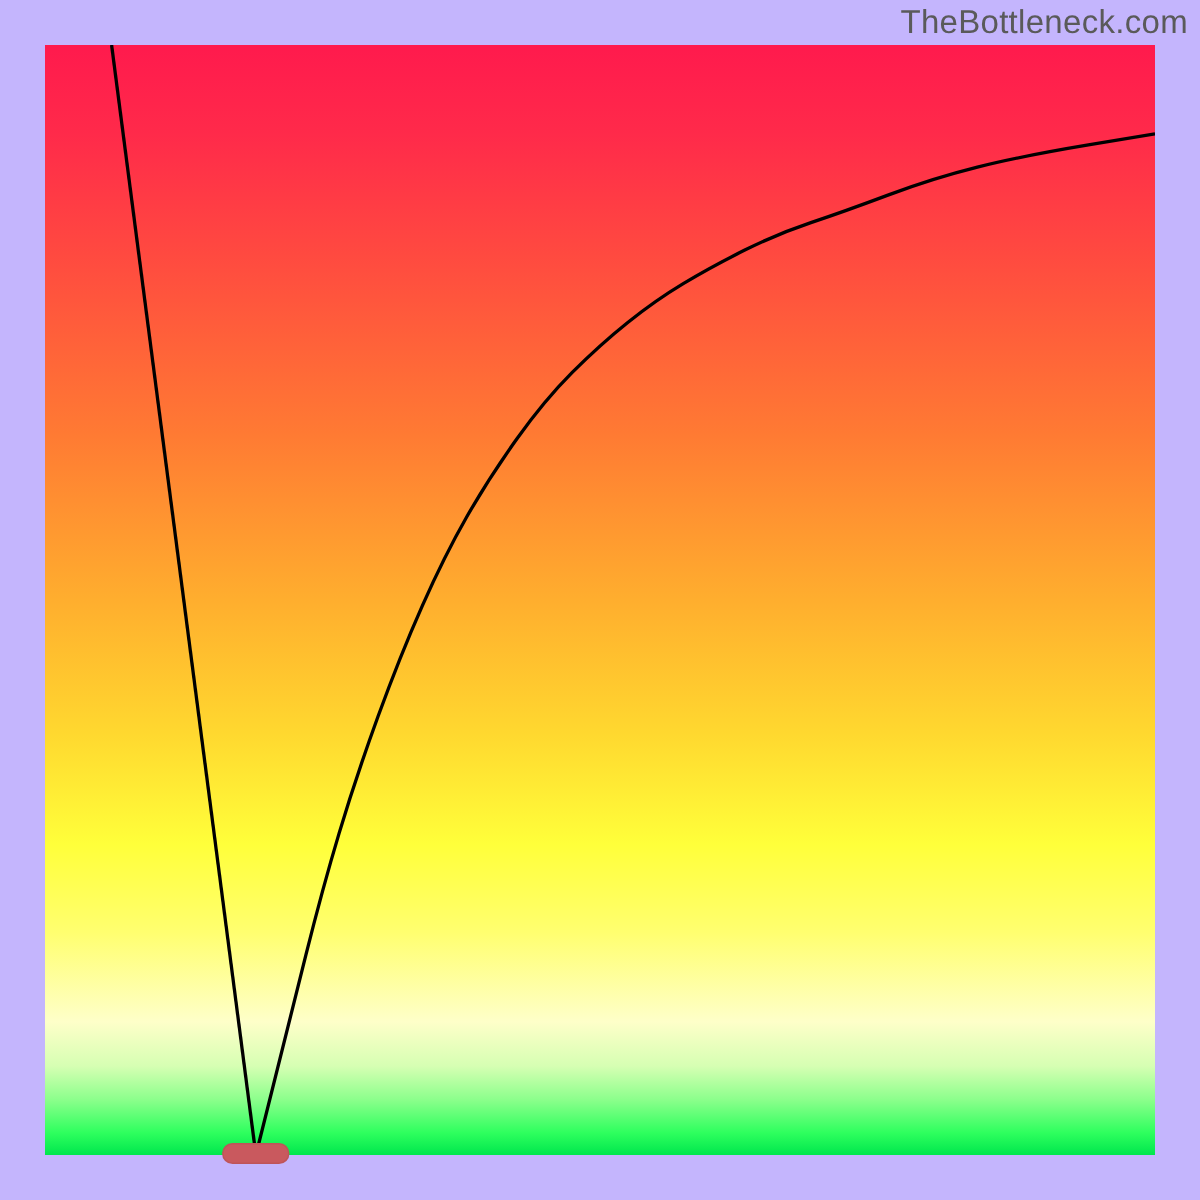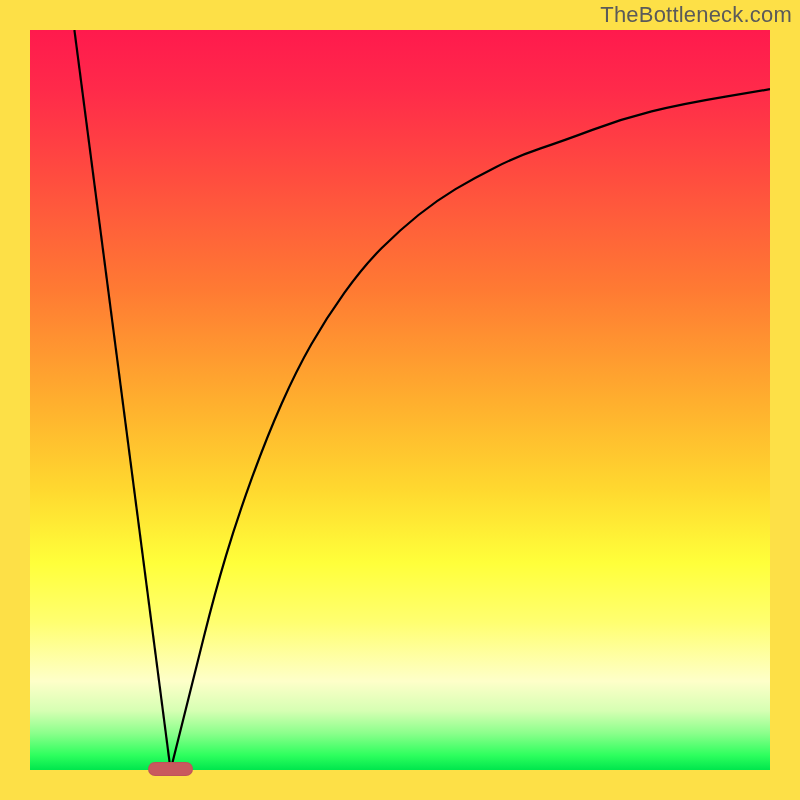--- a/index.html
+++ b/index.html
@@ -10,21 +10,21 @@
     background: #000;
     position: relative;
     overflow: hidden;
   }
   .frame {
     position: absolute;
     top: 0;
     left: 0;
     width: 800px;
     height: 800px;
-    background: #fde047;
+    background: #c4b5fd;
   }
   .plot {
     position: absolute;
     top: 30px;
     left: 30px;
     width: 740px;
     height: 740px;
     background: linear-gradient(to bottom,
       #ff1a4d 0%,
       #ff2a4a 8%,

